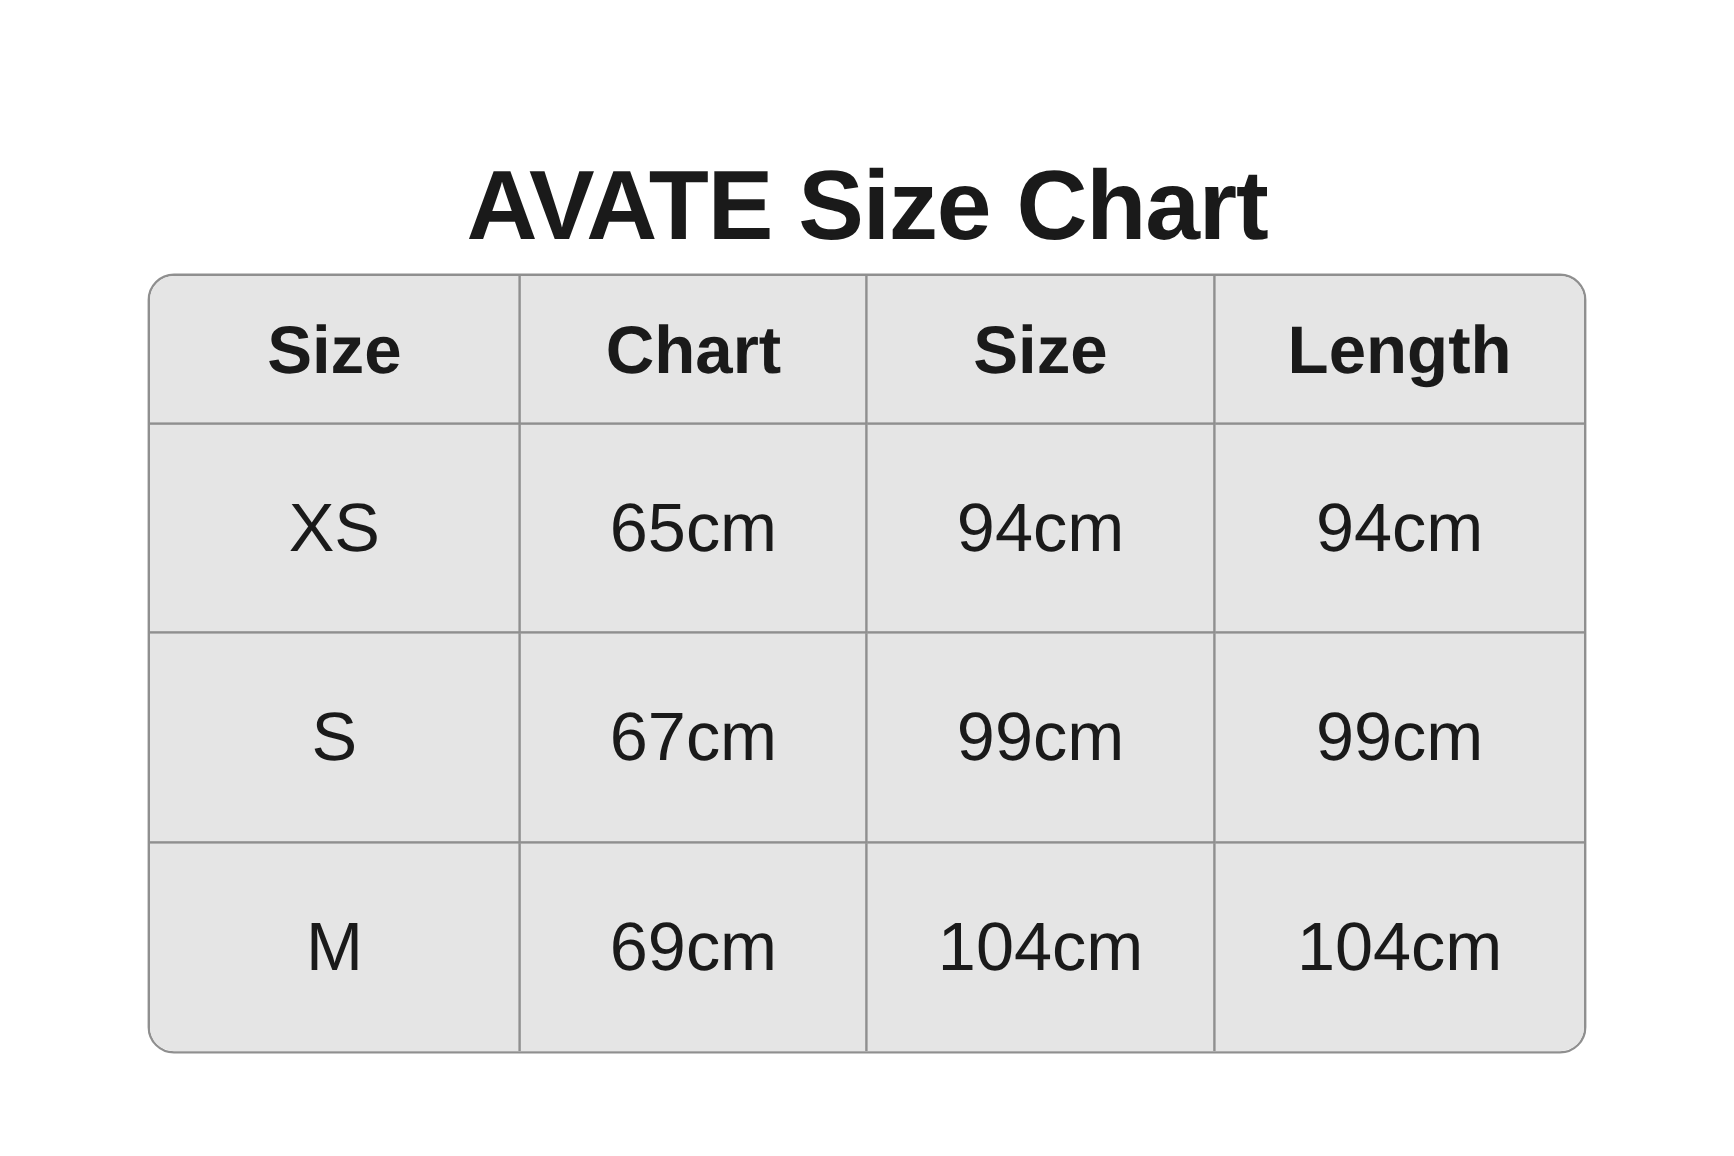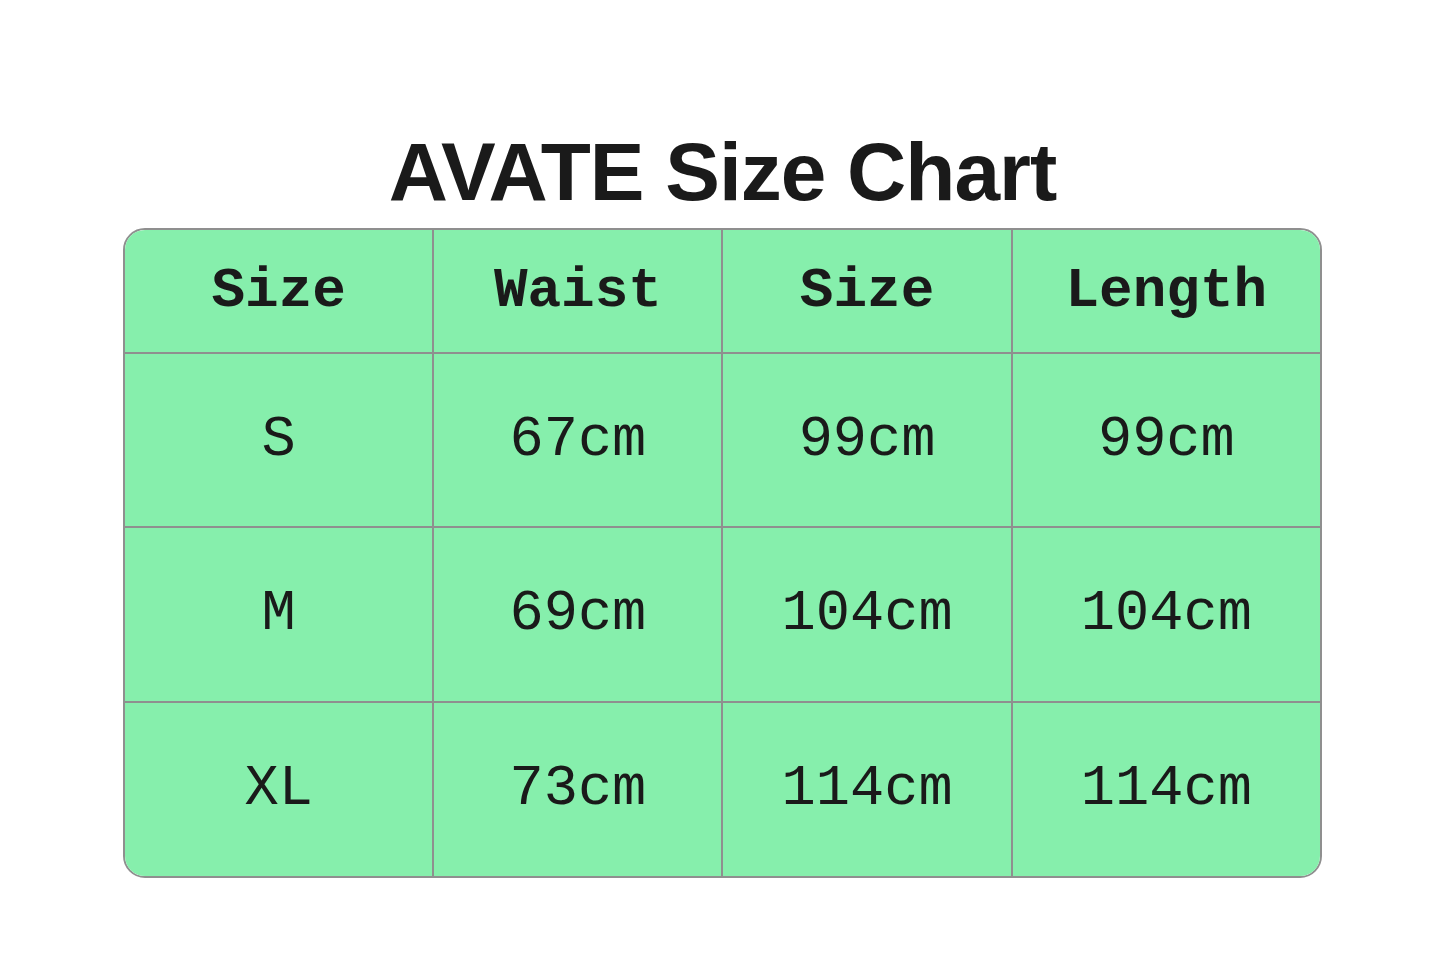--- a/index.html
+++ b/index.html
@@ -46,22 +46,21 @@
     height: 100%;
     border-collapse: collapse;
     table-layout: fixed;
   }
   table.size-chart th,
   table.size-chart td {
     border: 2px solid #8f8f8f;
     text-align: center;
     vertical-align: middle;
     padding: 12px;
-    background: #86efac;
-    font-family: Liberation Mono, monospace;
+    background: #e5e5e5;
   }
   
   table.size-chart tr > *:first-child { border-left: none; }
   table.size-chart tr > *:last-child  { border-right: none; }
   table.size-chart thead tr > *       { border-top: none; }
   table.size-chart tbody tr:last-child > * { border-bottom: none; }
 
   table.size-chart thead tr { height: 123px; }
   table.size-chart tbody tr { height: 130px; }
 
@@ -91,41 +90,41 @@
     <table class="size-chart">
       <colgroup>
         <col class="c-size">
           <col class="c-length">
           <col class="c-chest">
           <col class="c-waist">
       </colgroup>
       <thead>
         <tr>
           <th>Size</th>
-          <th>Waist</th>
+          <th>Chart</th>
           <th>Size</th>
           <th>Length</th>
         </tr>
       </thead>
       <tbody>
+        <tr>
+          <td>XS</td>
+          <td>65cm</td>
+          <td>94cm</td>
+          <td>94cm</td>
+        </tr>
         <tr>
           <td>S</td>
           <td>67cm</td>
           <td>99cm</td>
           <td>99cm</td>
         </tr>
         <tr>
           <td>M</td>
           <td>69cm</td>
           <td>104cm</td>
           <td>104cm</td>
         </tr>
-        <tr>
-          <td>XL</td>
-          <td>73cm</td>
-          <td>114cm</td>
-          <td>114cm</td>
-        </tr>
       </tbody>
     </table>
   </div>
 
 </div>
 
 </body></html>

